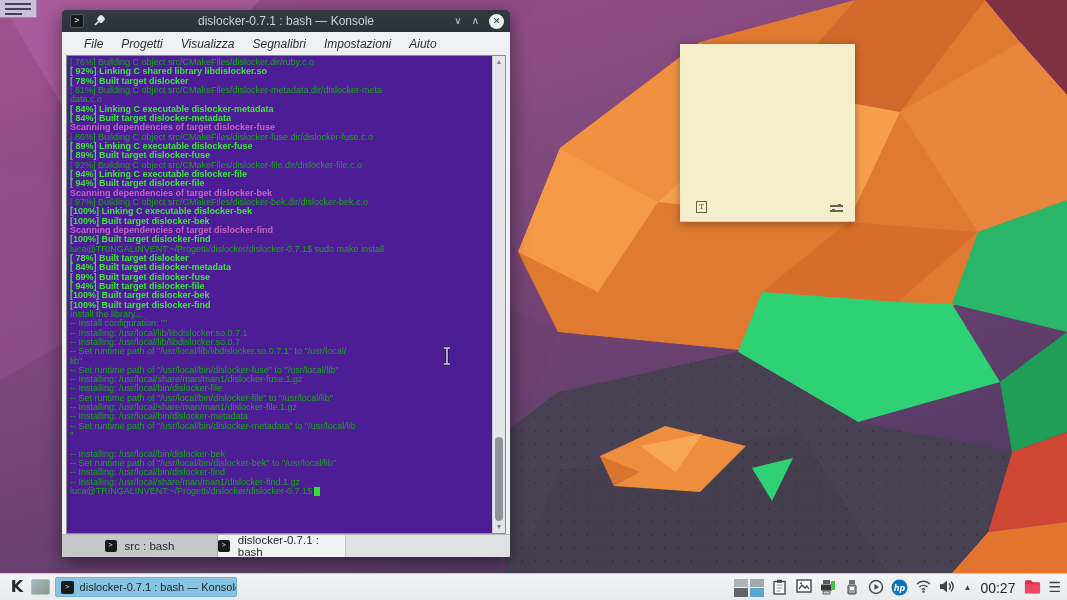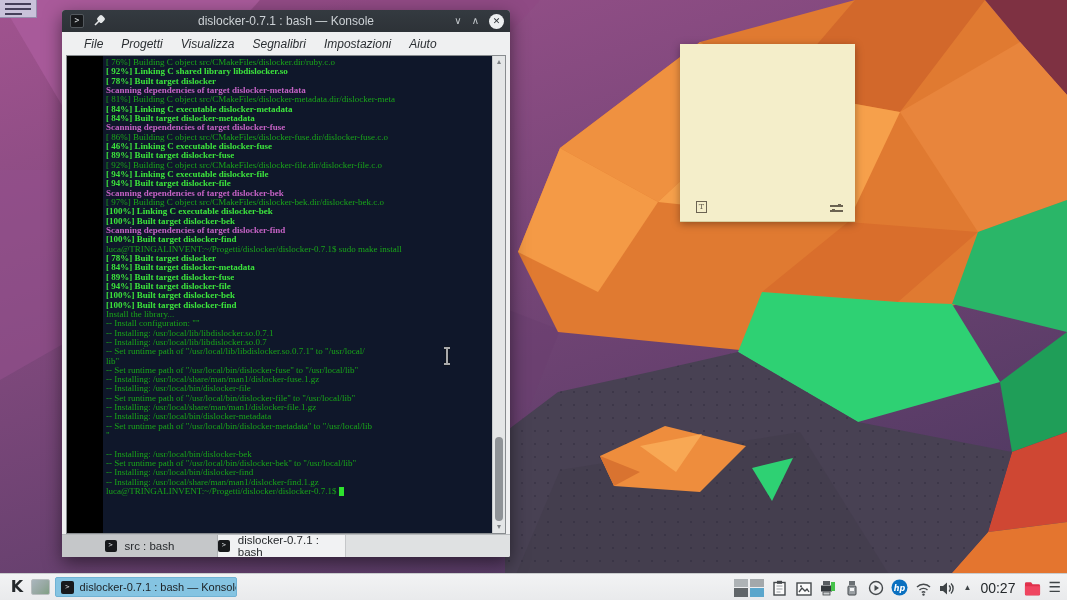--- a/index.html
+++ b/index.html
@@ -31,21 +31,21 @@
   .pin-ico { width:14px; height:14px; position:relative; }
   .title-text { position:absolute; left:0; right:0; text-align:center; color:#cdd2d6; font-size:12px; pointer-events:none; }
   .tb-right { position:absolute; right:6px; top:0; height:22px; display:flex; align-items:center; gap:10px; }
   .win-btn { color:#c3c8cc; font-size:10px; line-height:10px; }
   .close-btn { width:15px; height:15px; background:#eceff0; border-radius:50%; color:#2c3136; font-size:9px; line-height:15px; text-align:center; font-weight:bold; }
 
   .menubar { position:absolute; top:22px; left:0; right:0; height:23px; display:flex; align-items:center; padding-left:13px; background:#eff0f1; }
   .menu-item { font-size:12px; color:#2b2f33; padding:0 9px;font-style:italic; }
 
   .term-frame { position:absolute; top:45px; left:4px; width:440px; height:479px; border:1px solid #888c8f; display:flex; background:#000; }
-  .term { flex:1; background:#0f172a; overflow:hidden; padding:2px 0 0 3px; font-family:Liberation Serif, serif; font-size:9px; line-height:9.33px;margin-left:36px; }
+  .term { flex:1; background:#4c1d95; overflow:hidden; padding:2px 0 0 3px; font-family:Liberation Sans, sans-serif; font-size:9px; line-height:9.33px; }
   .tl { white-space:pre; height:9.33px; }
   .tl.dim { color:#19a519; }
   .tl.bold { color:#3ce43c; font-weight:bold; }
   .tl.mag { color:#c462c4; font-weight:bold; }
   .cursor { display:inline-block; width:5.4px; height:8.5px; background:#2ee22e; vertical-align:-1.5px; }
 
   .scrollbar { width:13px; background:#e4e6e7; border-left:1px solid #c9cccd; position:relative; }
   .sb-arrow { position:absolute; left:0; width:12px; height:12px; color:#7d8184; font-size:8px; text-align:center; line-height:12px; }
   .sb-up { top:0; } .sb-down { bottom:0; }
   .sb-thumb { position:absolute; left:2px; width:8px; border-radius:4px; background:#8f9397; top:381px; height:84px; }
@@ -67,21 +67,21 @@
   .taskbtn .t-ico { width:13px; height:13px; background:#17191b; border-radius:2px; color:#dfe2e4; font-size:7px; line-height:12px; text-align:center; font-family:"DejaVu Sans Mono",monospace; }
   .taskbtn span.lbl { font-size:11px; color:#1c2023; white-space:nowrap; overflow:hidden; }
 
   .tray { position:absolute; right:6px; top:0; height:27px; display:flex; align-items:center; gap:7px; }
   .tray-pager { width:30px; height:19px; position:relative; }
   .tray-pager b { position:absolute; width:14px; height:8.5px; }
   .tray-pager b:nth-child(1){ left:0; top:0.5px; background:#aeb3b6; }
   .tray-pager b:nth-child(2){ right:0; top:0.5px; background:#a3a8ab; }
   .tray-pager b:nth-child(3){ left:0; bottom:0.5px; background:#61666a; }
   .tray-pager b:nth-child(4){ right:0; bottom:0.5px; background:#5aa6cc; }
-  .tico { width:17px; height:17px; display:flex; align-items:flex-end; justify-content:center; }
+  .tico { width:17px; height:17px; display:flex; align-items:flex-start; justify-content:center; }
   .clock { font-size:14px; color:#24282b; padding:0 2px; }
   .burger { font-size:14px; color:#3f4447; line-height:27px; }
   .up-arrow { font-size:8px; color:#3f4447; }
 </style>
 </head>
 <body>
 
 <div class="screen">
 
   <svg class="wallpaper" viewBox="0 0 1067 600" preserveAspectRatio="none">
@@ -166,27 +166,27 @@
         <span class="menu-item">Segnalibri</span>
         <span class="menu-item">Impostazioni</span>
         <span class="menu-item">Aiuto</span>
       </div>
 
     <div class="term-frame">
       <div class="term" id="term">
           <div class="tl dim">[ 76%] Building C object src/CMakeFiles/dislocker.dir/ruby.c.o</div>
           <div class="tl bold">[ 92%] Linking C shared library libdislocker.so</div>
           <div class="tl bold">[ 78%] Built target dislocker</div>
-          <div class="tl mag">Scanning dependencies of target dislocker-metadata</div>
           <div class="tl dim">[ 81%] Building C object src/CMakeFiles/dislocker-metadata.dir/dislocker-meta</div>
+          <div class="tl dim">data.c.o</div>
           <div class="tl bold">[ 84%] Linking C executable dislocker-metadata</div>
           <div class="tl bold">[ 84%] Built target dislocker-metadata</div>
           <div class="tl mag">Scanning dependencies of target dislocker-fuse</div>
           <div class="tl dim">[ 86%] Building C object src/CMakeFiles/dislocker-fuse.dir/dislocker-fuse.c.o</div>
-          <div class="tl bold">[ 46%] Linking C executable dislocker-fuse</div>
+          <div class="tl bold">[ 89%] Linking C executable dislocker-fuse</div>
           <div class="tl bold">[ 89%] Built target dislocker-fuse</div>
           <div class="tl dim">[ 92%] Building C object src/CMakeFiles/dislocker-file.dir/dislocker-file.c.o</div>
           <div class="tl bold">[ 94%] Linking C executable dislocker-file</div>
           <div class="tl bold">[ 94%] Built target dislocker-file</div>
           <div class="tl mag">Scanning dependencies of target dislocker-bek</div>
           <div class="tl dim">[ 97%] Building C object src/CMakeFiles/dislocker-bek.dir/dislocker-bek.c.o</div>
           <div class="tl bold">[100%] Linking C executable dislocker-bek</div>
           <div class="tl bold">[100%] Built target dislocker-bek</div>
           <div class="tl mag">Scanning dependencies of target dislocker-find</div>
           <div class="tl bold">[100%] Built target dislocker-find</div>

